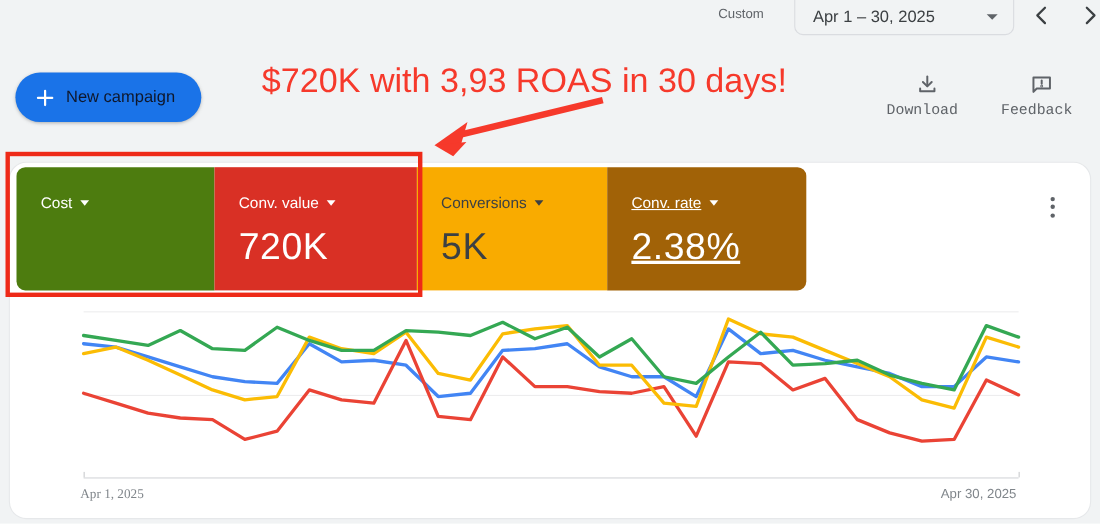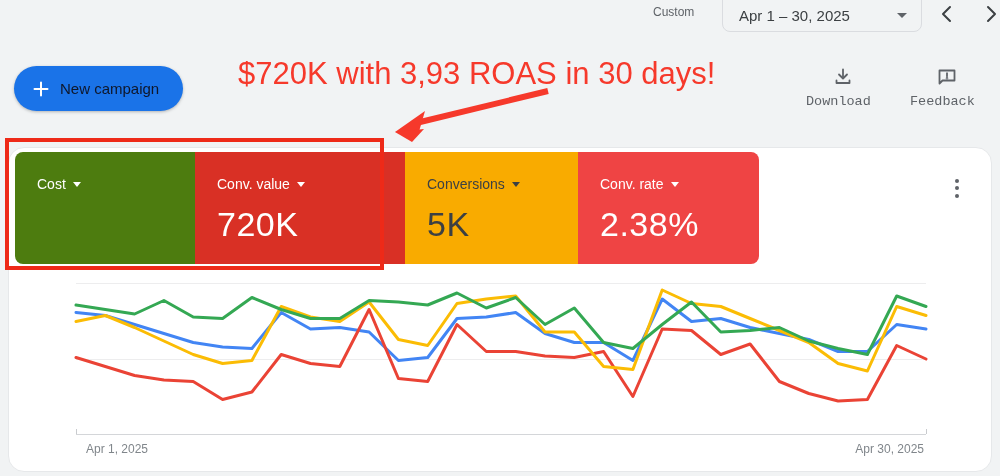--- a/index.html
+++ b/index.html
@@ -62,21 +62,21 @@
   
   .main-card{
     position:absolute;left:8px;top:147px;width:984px;height:325px;
     background:#fff;border-radius:16px;border:1px solid #e6e8ea;box-sizing:border-box;
   }
   .scorecards{position:absolute;left:6px;top:4px;height:112px;display:flex;}
   .scorecard{
     height:112px;box-sizing:border-box;padding:24px 0 0 22px;cursor:pointer;color:#fff;
   }
   .scorecard:nth-child(1){width:180px;border-radius:8px 0 0 8px;}
-  .scorecard:nth-child(2){width:210px;}
+  .scorecard:nth-child(2){width:184px;}
   .scorecard:nth-child(3){width:173px;}
   .scorecard:nth-child(4){width:181px;border-radius:0 8px 8px 0;}
   .sc-label{font-size:14px;display:flex;align-items:center;gap:7px;}
   .sc-caret{
     display:inline-block;width:0;height:0;
     border-left:4.5px solid transparent;border-right:4.5px solid transparent;
     border-top:5px solid currentColor;cursor:pointer;
   }
   .sc-value{font-size:34px;margin-top:13px;letter-spacing:0.5px;}
   .more-options{
@@ -88,21 +88,21 @@
   .gridline{position:absolute;left:67px;width:850px;height:1px;background:#ededee;}
   .grid-top{top:135px;}
   .grid-mid{top:211px;}
   .axis-line{position:absolute;left:67px;width:850px;height:1px;background:#d4d6d9;top:286px;}
   .tick{position:absolute;width:1px;height:5px;background:#c9cbce;top:281px;}
   .tick-left{left:67px;}
   .tick-right{left:917px;}
   .chart-canvas{position:absolute;left:67px;top:136px;width:850px;height:150px;}
   .chart-canvas svg{overflow:visible;display:block;}
   .x-label{position:absolute;top:294px;font-size:12px;color:#80868b;}
-  .x-label-start{left:77px;}
+  .x-label-start{left:64px;font-family:Liberation Serif, serif;}
   .x-label-end{right:67px;text-align:center;}
 </style>
 </head>
 <body>
 
 <div class="custom-label">Custom</div>
 <div class="date-box">
   <div class="date-box-inner">
     <span class="date-text">Apr 1 – 30, 2025</span>
     <span class="caret"></span>
@@ -173,21 +173,21 @@
       </div>
       <div class="sc-value">720K</div>
     </div>
     <div class="scorecard" style="background: rgb(249, 171, 0); color: rgb(60, 64, 67);">
       <div class="sc-label">
         <span>Conversions</span>
         <span class="sc-caret"></span>
       </div>
       <div class="sc-value">5K</div>
     </div>
-    <div class="scorecard" style="background: #ef4444; color: rgb(255, 255, 255);">
+    <div class="scorecard" style="background: #a16207; color: rgb(255, 255, 255); text-decoration: underline;">
       <div class="sc-label">
         <span>Conv. rate</span>
         <span class="sc-caret"></span>
       </div>
       <div class="sc-value">2.38%</div>
     </div>
   </div>
 
   <div class="more-options">
     <i></i>

